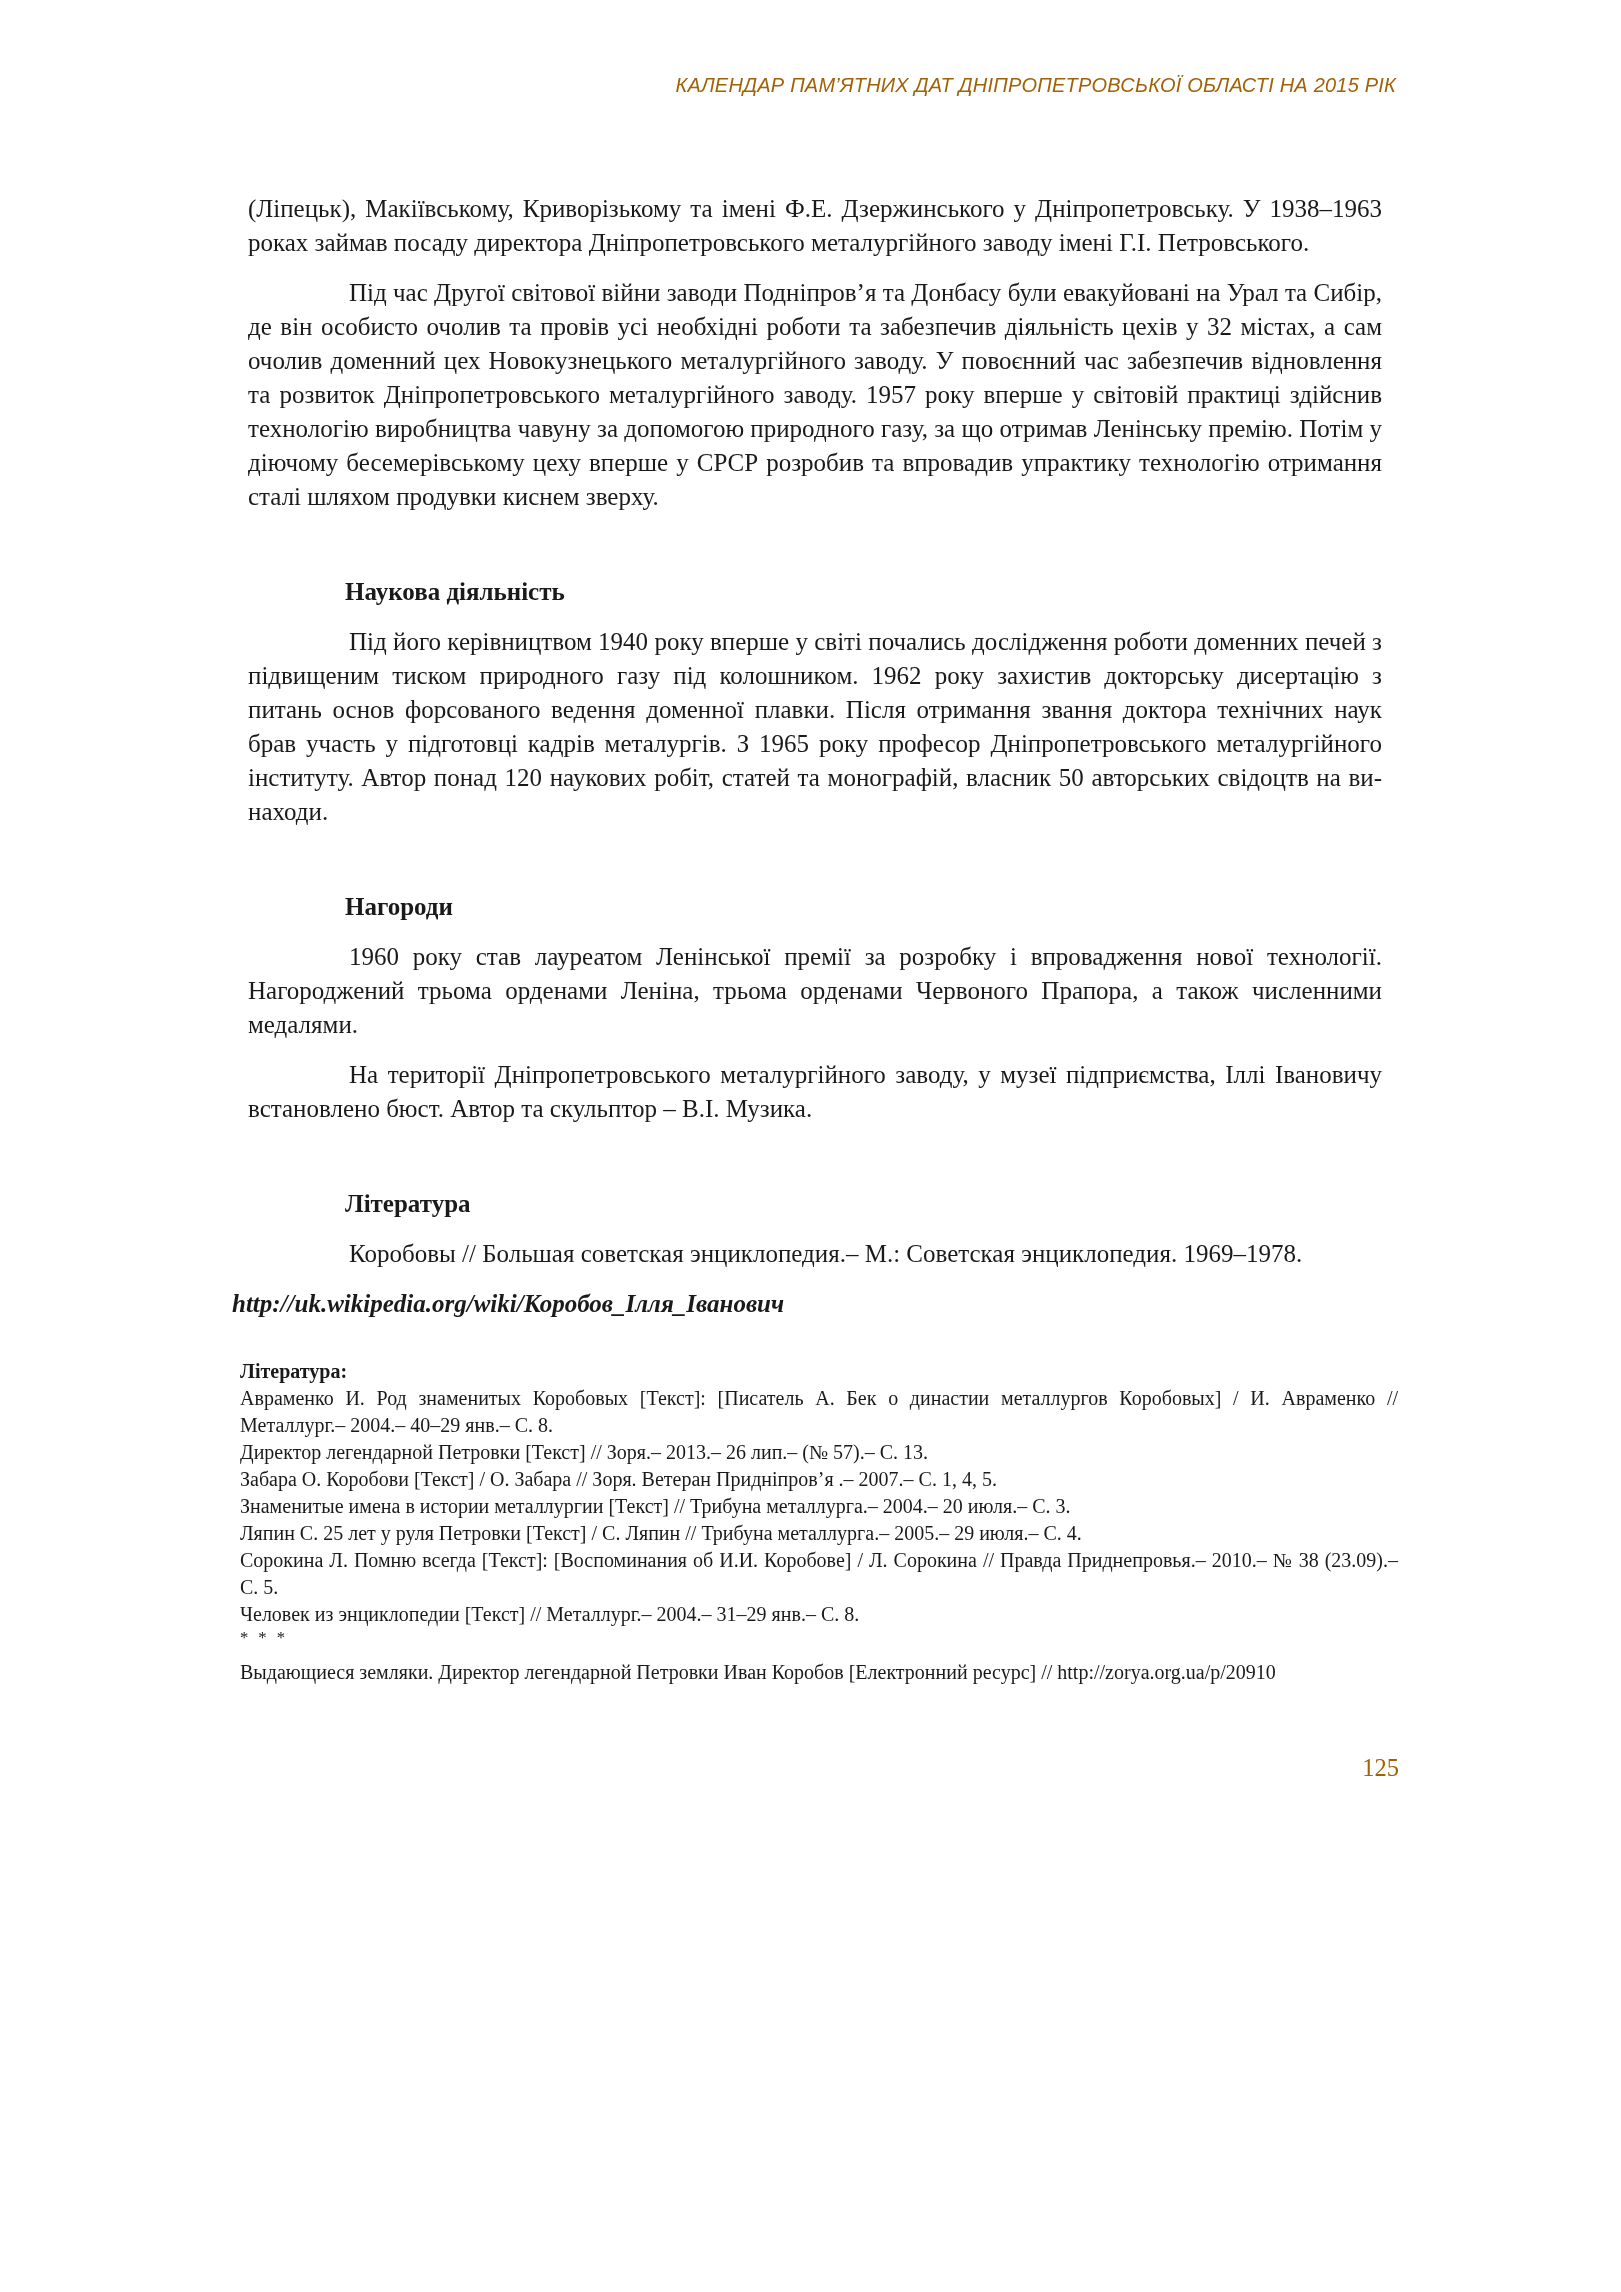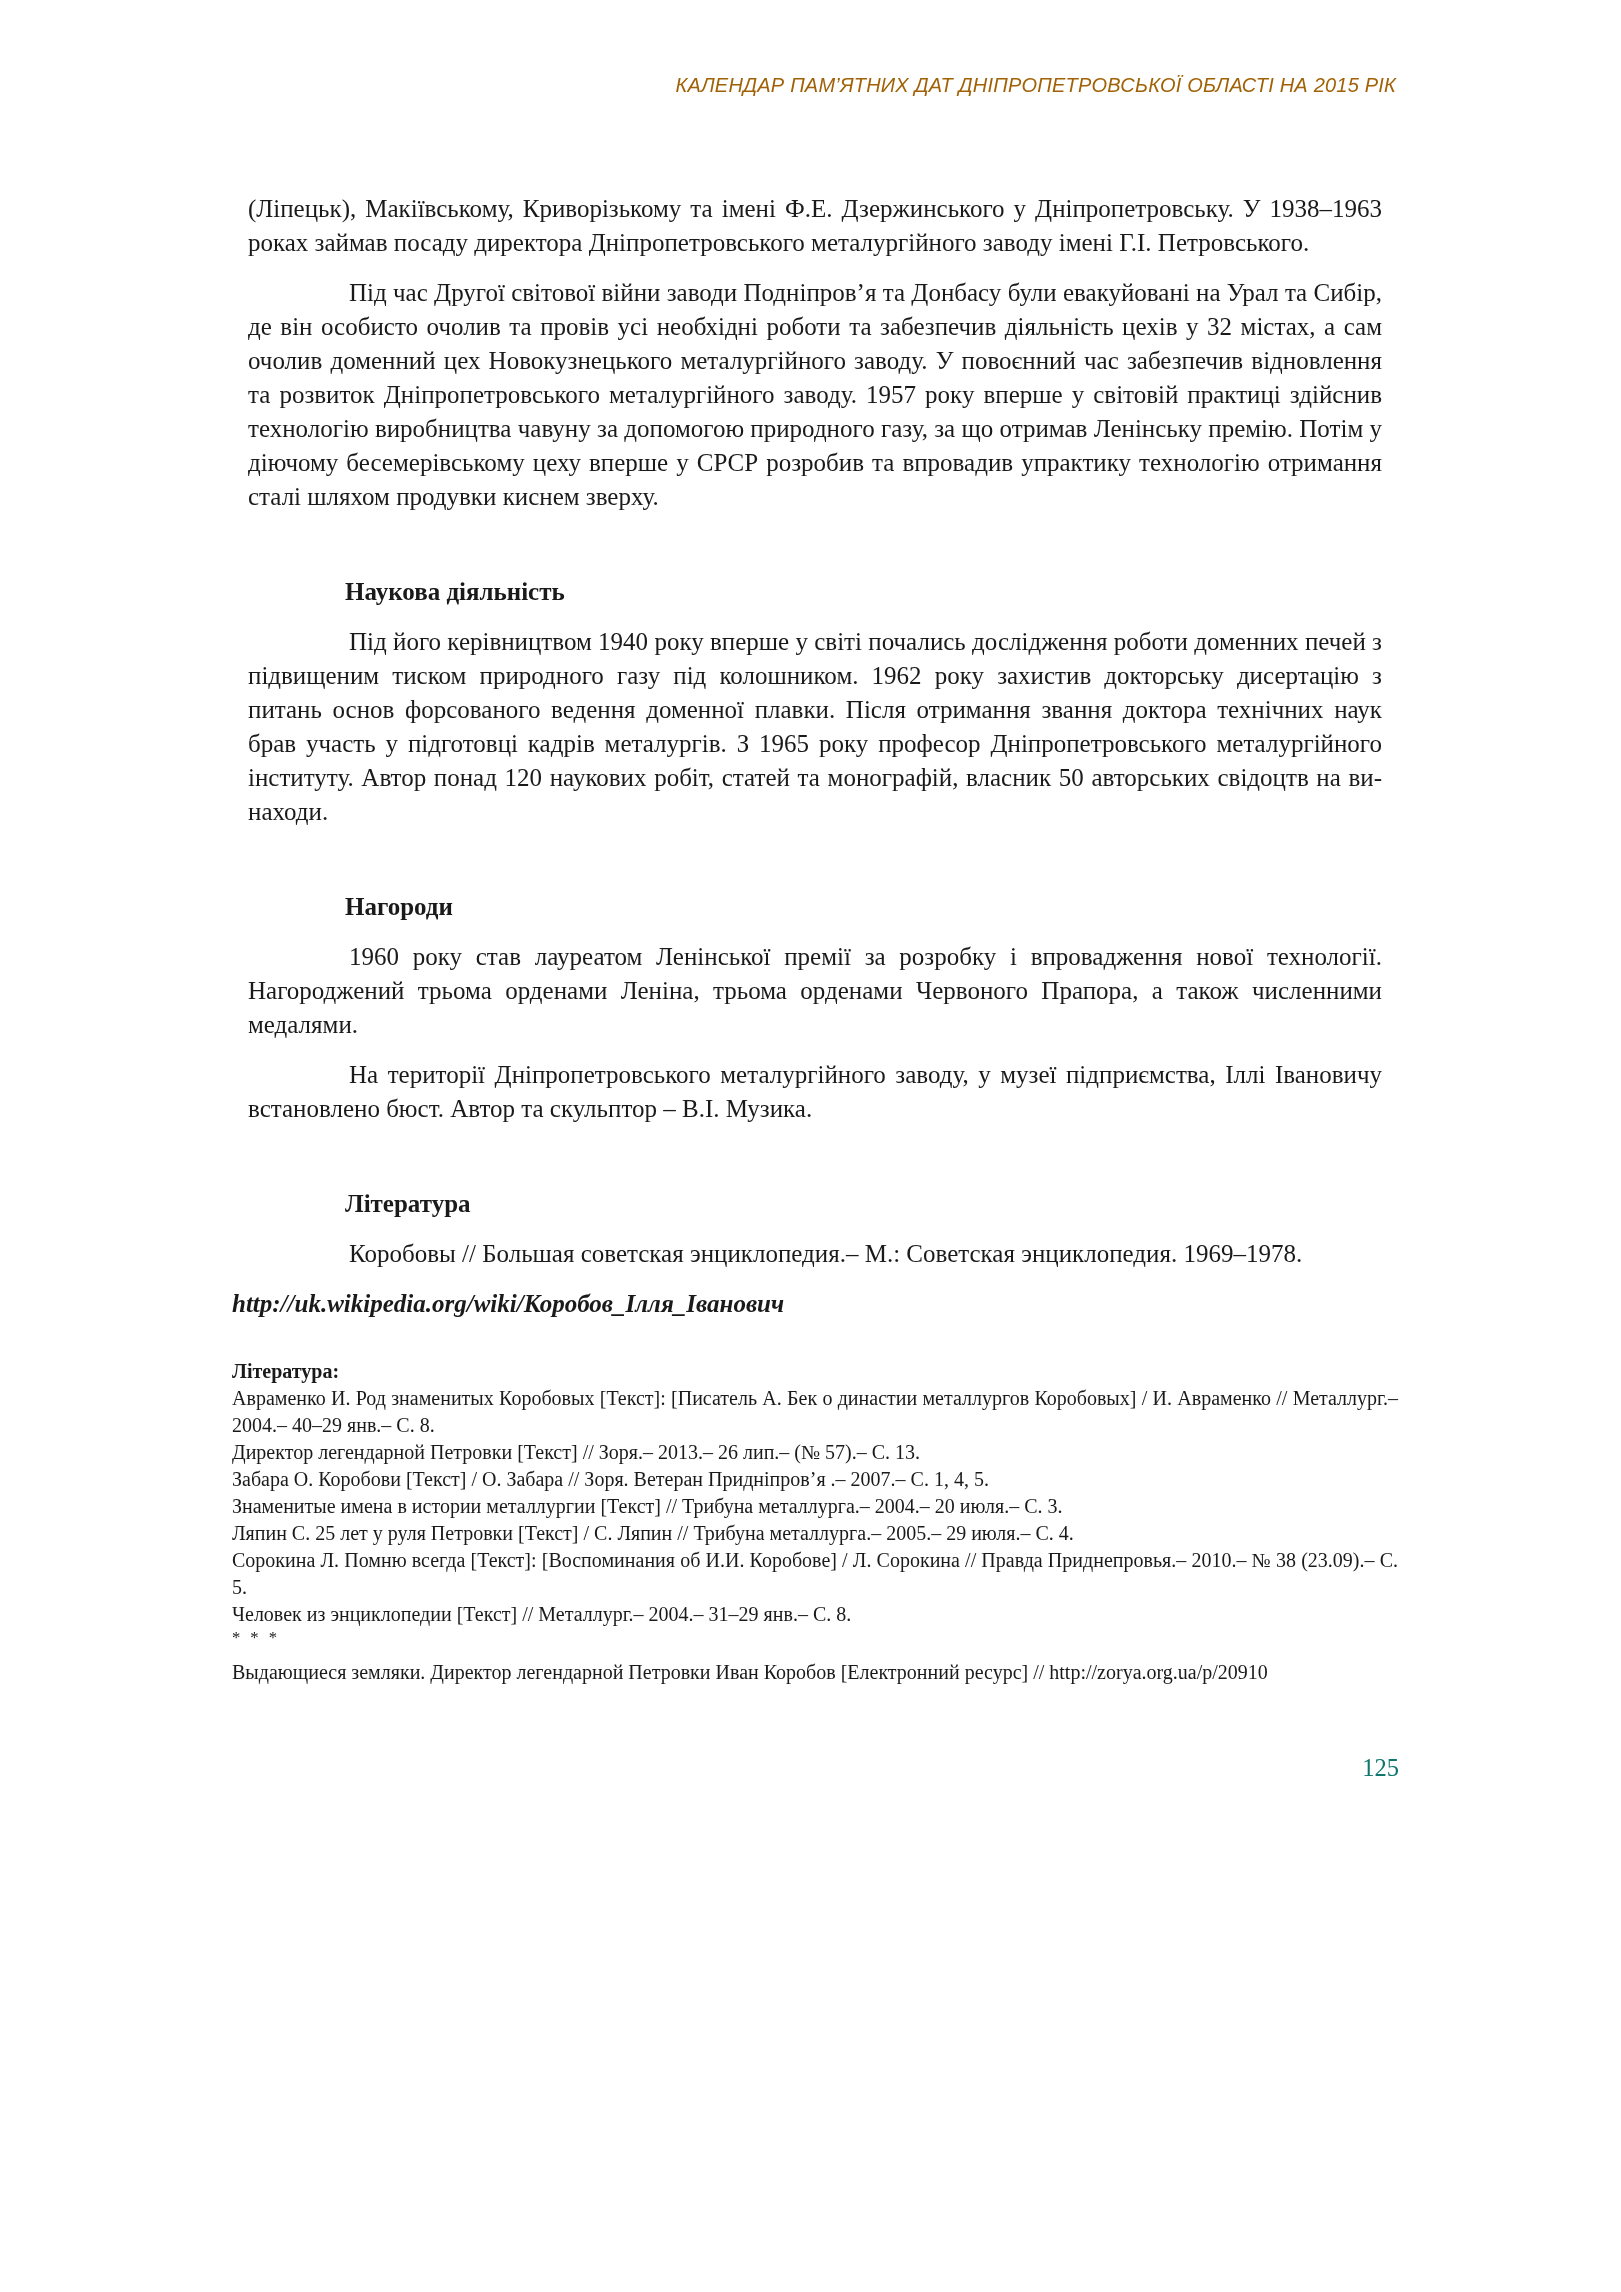--- a/index.html
+++ b/index.html
@@ -54,20 +54,21 @@
       font-family: "Liberation Serif", "DejaVu Serif", serif;
       font-weight: bold;
       font-style: italic;
       font-size: 25px;
       line-height: 34px;
       text-align: left;
       margin: 0;
     }
     .biblio {
       margin-top: 37px;
+      margin-left: 8px;
     }
     .biblio-title {
       font-family: "Liberation Serif", "DejaVu Serif", serif;
       font-weight: bold;
       font-size: 20px;
       line-height: 27px;
       margin: 0;
     }
     .biblio-item {
       font-family: "Liberation Serif", "DejaVu Serif", serif;
@@ -82,21 +83,21 @@
       line-height: 19.6px;
       margin: 0 0 11.8px 0;
       letter-spacing: 2.9px;
     }
     .page-number {
       position: absolute;
       top: 1754px;
       right: 222px;
       font-family: "Liberation Serif", "DejaVu Serif", serif;
       font-size: 24.5px;
-      color: #0f766e;
+      color: #a16207;
     }
   </style>
 </head>
 <body>
 
 <div class="page-header">КАЛЕНДАР ПАМ’ЯТНИХ ДАТ ДНІПРОПЕТРОВСЬКОЇ ОБЛАСТІ НА 2015 РІК</div>
 
 <div class="content">
   <p class="para noindent">(Ліпецьк), Макіївському, Криворізькому та імені Ф.Е. Дзержинського у Дніпропетровсь­ку. У 1938–1963 роках займав посаду директора Дніпропетровського металургійного за­воду імені Г.І. Петровського.</p>
   <p class="para">Під час Другої світової війни заводи Подніпров’я та Донбасу були евакуйовані на Урал та Сибір, де він особисто очолив та провів усі необхідні роботи та забезпечив діяльність цехів у 32 містах, а сам очолив доменний цех Новокузнецького мета­лургійного заводу. У повоєнний час забезпечив відновлення та розвиток Дніпропет­ровського металургійного заводу. 1957 року вперше у світовій практиці здійснив техно­логію виробництва чавуну за допомогою природного газу, за що отримав Ленінську премію. Потім у діючому бесемерівському цеху вперше у СРСР розробив та впровадив упрактику технологію отримання сталі шляхом продувки киснем зверху.</p>

